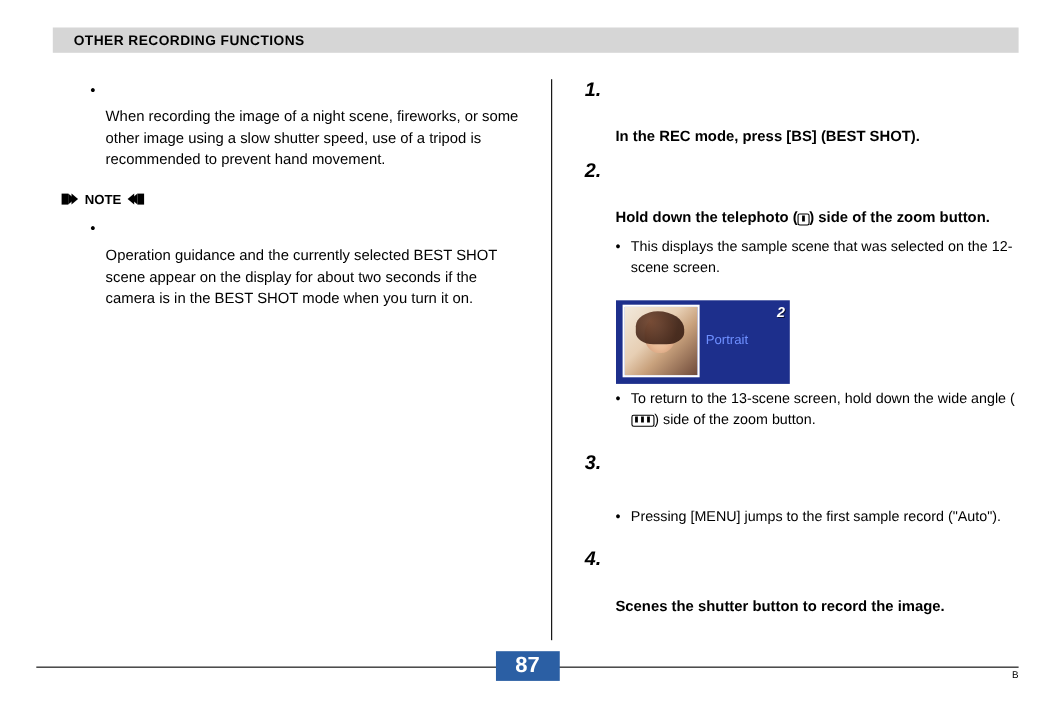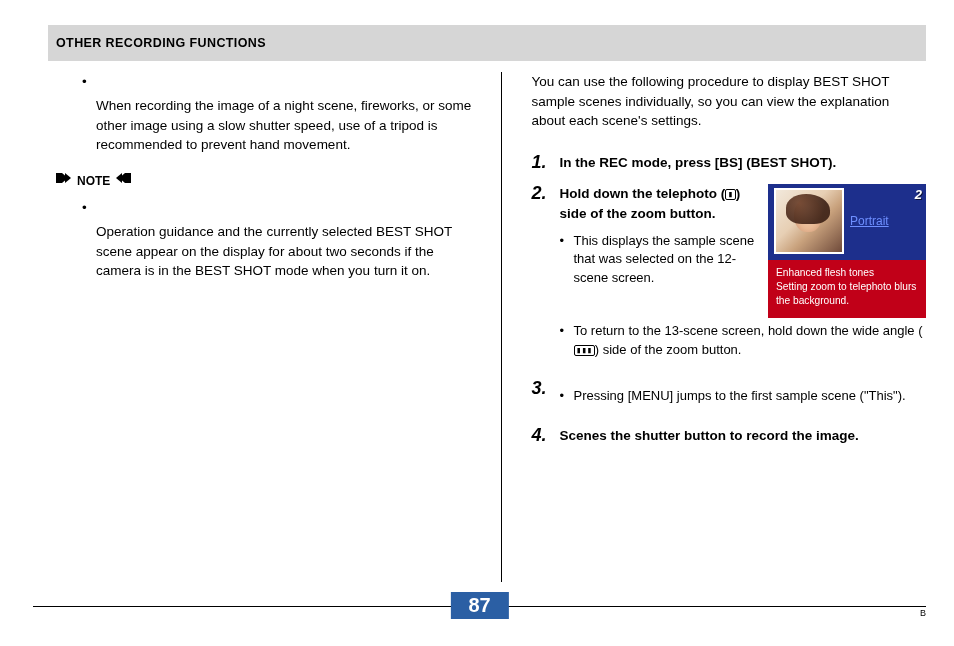--- a/index.html
+++ b/index.html
@@ -9,25 +9,25 @@
     background: #fff;
     font-family: Helvetica, Arial, sans-serif;
     color: #000;
     position: relative;
   }
   .section-header {
     position: absolute;
     top: 25px;
     left: 48px;
     right: 28px;
-    height: 36px;
+    height: 23px;
     background: #d6d6d6;
     display: flex;
     align-items: center;
-    padding-left: 8px;
+    padding-left: 19px;
     font-weight: bold;
     font-size: 12.5px;
     letter-spacing: .4px;
   }
   .columns {
     position: absolute;
     top: 72px;
     left: 48px;
     right: 28px;
     bottom: 64px;
@@ -43,21 +43,21 @@
   .divider {
     width: 0;
     border-left: 1.4px solid #000;
     margin: 0 6px;
   }
   .bullet-row { display: flex; margin-bottom: 18px; }
   .bullet-row .dot { width: 14px; flex: none; }
   .bullet-row .txt { flex: 1; margin-top: 24px; }
   .note-hd {
     display: flex;
-    align-items: flex-start;
+    align-items: center;
     gap: 6px;
     font-weight: bold;
     font-size: 12px;
     margin: 0 0 8px -26px;
   }
   .note-glyph {
     display: inline-flex;
     align-items: center;
     gap: -2px;
   }
@@ -88,27 +88,27 @@
     gap: 8px;
   }
   .step .num {
     font-style: italic;
     font-weight: bold;
     font-size: 18px;
     flex: none;
     width: 20px;
     line-height: 1.1;
   }
-  .step .body { flex: 1; }
+  .step .body { flex: 1; margin-top: 42px; }
   .step-title { font-weight: bold; }
   .sub-bullets { margin-top: 8px; }
   .sub-bullet { display: flex; margin-bottom: 8px; font-size: 13px; }
   .sub-bullet .dot { width: 14px; flex: none; }
   .sub-bullet .txt { flex: 1; }
-  .step-wrap { display: flex; gap: 12px; align-items: flex-start; }
+  .step-wrap { display: flex; gap: 12px; align-items: flex-start; flex-direction: column; }
   .scene-card {
     flex: none;
     width: 158px;
     background: #1d2f8c;
     font-size: 10px;
     overflow: hidden;
     color: #fff;
   }
   .scene-card .top {
     display: flex;
@@ -132,21 +132,20 @@
   .scene-card .thumb::after {
     content:""; position:absolute; left:10px; top:4px; width:44px; height:30px;
     background: radial-gradient(circle at 30% 30%, #6b3f2a 0%, #3a1f14 70%);
     border-radius: 50% 60% 40% 40%;
     opacity:.9;
   }
   .scene-card .ptxt {
     color: #6e8fff;
     font-size: 12px;
     flex:1;
-    text-decoration:underline;
   }
   .scene-card .badge {
     position: absolute;
     top: 2px; right: 4px;
     color: #fff;
     font-style: italic;
     font-size: 13px;
     font-weight: bold;
     text-shadow: 1px 1px 0 rgba(0,0,0,.6);
   }
@@ -239,21 +238,20 @@
 
     <div class="bullet-row">
       <span class="dot">•</span>
       <span class="txt">Operation guidance and the currently selected BEST SHOT scene appear on the display for about two seconds if the camera is in the BEST SHOT mode when you turn it on.</span>
     </div>
   </div>
 
   <div class="divider"></div>
 
   <div class="col right">
-    <div class="rcol-intro">You can use the following procedure to display BEST SHOT sample scenes individually, so you can view the explanation about each scene's settings.</div>
 
     <div class="step">
       <span class="num">1.</span>
       <div class="body step-title">In the REC mode, press [BS] (BEST SHOT).</div>
     </div>
 
     <div class="step">
       <span class="num">2.</span>
       <div class="body">
         <div class="step-wrap">
@@ -267,44 +265,40 @@
                 <span class="txt">This displays the sample scene that was selected on the 12-scene screen.</span>
               </div>
             </div>
           </div>
           <div class="scene-card">
             <div class="top">
               <div class="thumb"></div>
               <div class="ptxt">Portrait</div>
               <div class="badge">2</div>
             </div>
-            <div class="desc">
-              <div>Enhanced flesh tones</div>
-              <div>Setting zoom to telephoto blurs the background.</div>
-            </div>
           </div>
         </div>
         <div class="sub-bullets" style="margin-top:4px;">
           <div class="sub-bullet">
             <span class="dot">•</span>
             <span class="txt">
               <span>To return to the 13-scene screen, hold down the wide angle (</span><span class="zoom-ico">▮▮▮</span><span>) side of the zoom button.</span>
             </span>
           </div>
         </div>
       </div>
     </div>
 
     <div class="step">
       <span class="num">3.</span>
       <div class="body">
         <div class="sub-bullets">
           <div class="sub-bullet">
             <span class="dot">•</span>
-            <span class="txt">Pressing [MENU] jumps to the first sample scene ("This").</span>
+            <span class="txt">Pressing [MENU] jumps to the first sample record ("Auto").</span>
           </div>
         </div>
       </div>
     </div>
 
     <div class="step">
       <span class="num">4.</span>
       <div class="body step-title">Scenes the shutter button to record the image.</div>
     </div>
 

